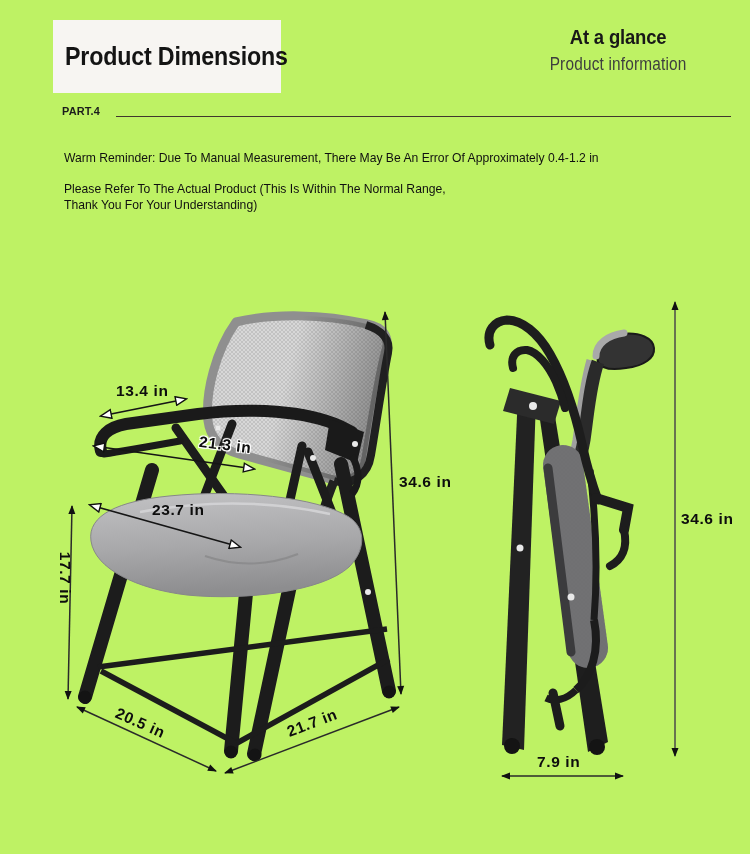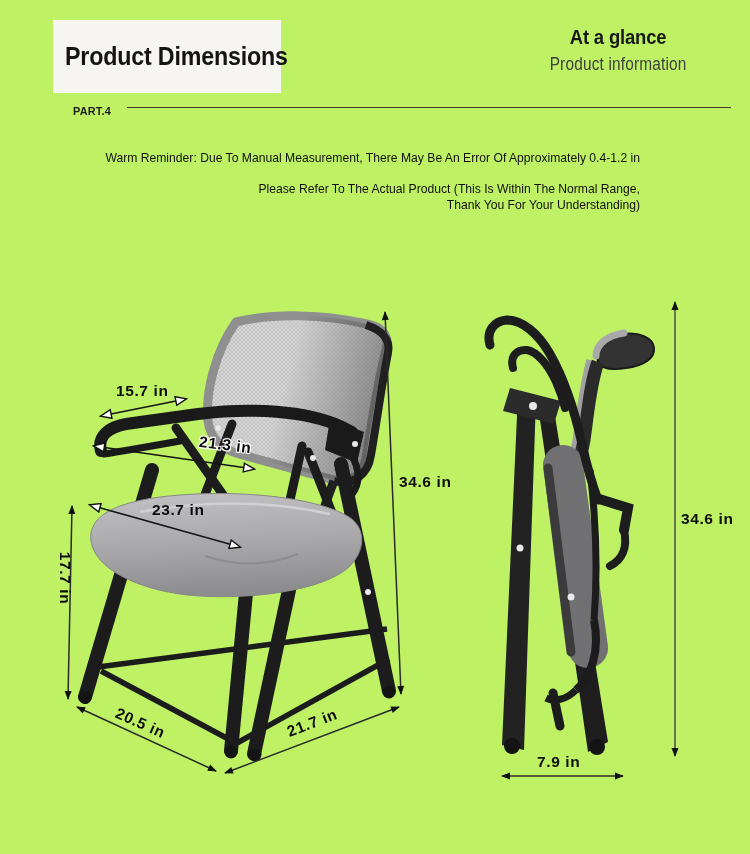--- a/index.html
+++ b/index.html
@@ -20,26 +20,26 @@
   .glance{position:absolute;right:63px;top:25px;text-align:center;}
   .glance-title{
     font-size:21px;font-weight:bold;color:#181818;
     transform:scaleX(.88);transform-origin:100% 50%;white-space:nowrap;letter-spacing:-0.2px;
   }
   .glance-sub{
     margin-top:5px;font-size:17.5px;color:#3e3e3e;
     transform:scaleX(.88);transform-origin:100% 50%;white-space:nowrap;letter-spacing:.2px;
   }
   
-  .part-row{position:absolute;left:62px;right:19px;top:105px;display:flex;align-items:flex-start;gap:14px;margin-left:11px;}
+  .part-row{position:absolute;left:62px;right:19px;top:105px;display:flex;align-items:flex-end;gap:14px;}
   .part-label{font-size:11.5px;font-weight:bold;color:#1c1c1c;letter-spacing:.2px;white-space:nowrap;
     transform:scaleX(.95);transform-origin:0 50%;}
   .part-line{flex:1;border-top:1.5px solid #41372d;margin-top:2px;}
   
-  .notice{position:absolute;left:64px;top:150px;width:640px;text-align:right;}
+  .notice{position:absolute;left:64px;top:150px;width:640px;}
   .notice p{margin:0;font-size:13.5px;line-height:16.5px;color:#101010;
     transform:scaleX(.9);transform-origin:0 50%;white-space:nowrap;}
   .notice .gap{margin-top:14px;}
   
   .stage{position:absolute;left:0;top:290px;width:750px;height:520px;}
   .stage svg{position:absolute;left:0;top:0;}
   .dim{
     position:absolute;font-size:15.5px;font-weight:bold;color:#0d0d0d;
     letter-spacing:.6px;white-space:nowrap;z-index:5;
   }
@@ -209,21 +209,21 @@
         <line x1="90" y1="505" x2="240" y2="547" stroke="#151515" stroke-width="1.6" marker-start="url(#mO)" marker-end="url(#mO)"></line>
         <line x1="72" y1="506" x2="68" y2="699" stroke="#2a2a2a" stroke-width="1.5" marker-start="url(#mS)" marker-end="url(#mS)"></line>
         <line x1="385" y1="312" x2="401" y2="694" stroke="#2a2a2a" stroke-width="1.5" marker-start="url(#mS)" marker-end="url(#mS)"></line>
         <line x1="77" y1="707" x2="216" y2="771" stroke="#2a2a2a" stroke-width="1.5" marker-start="url(#mS)" marker-end="url(#mS)"></line>
         <line x1="225" y1="773" x2="399" y2="707" stroke="#2a2a2a" stroke-width="1.5" marker-start="url(#mS)" marker-end="url(#mS)"></line>
         <line x1="675" y1="302" x2="675" y2="756" stroke="#4a4a4a" stroke-width="1.5" marker-start="url(#mS)" marker-end="url(#mS)"></line>
         <line x1="502" y1="776" x2="623" y2="776" stroke="#2a2a2a" stroke-width="1.5" marker-start="url(#mS)" marker-end="url(#mS)"></line>
       </g>
     </svg>
 
-    <div class="dim" style="left:116px;top:92px;">15.7 in</div>
+    <div class="dim" style="left:116px;top:92px;">13.4 in</div>
     <div class="dim halo" style="left:199px;top:146px;transform:rotate(7deg);">21.3 in</div>
     <div class="dim" style="left:152px;top:211px;">23.7 in</div>
     <div class="dim" style="left:35px;top:279px;width:60px;text-align:center;transform:rotate(90deg);">17.7 in</div>
     <div class="dim" style="left:399px;top:183px;">34.6 in</div>
     <div class="dim" style="left:114px;top:424px;transform:rotate(24deg);">20.5 in</div>
     <div class="dim" style="left:286px;top:424px;transform:rotate(-21deg);">21.7 in</div>
     <div class="dim" style="left:681px;top:220px;">34.6 in</div>
     <div class="dim" style="left:537px;top:463px;">7.9 in</div>
   </div>
 </div>

